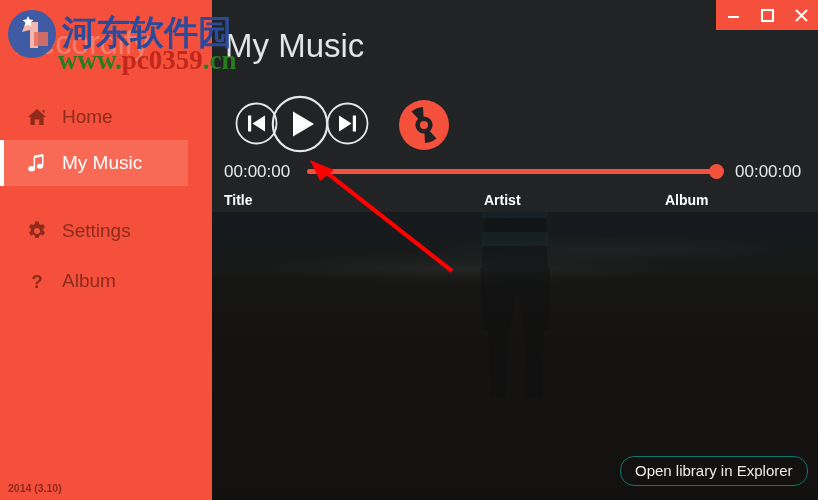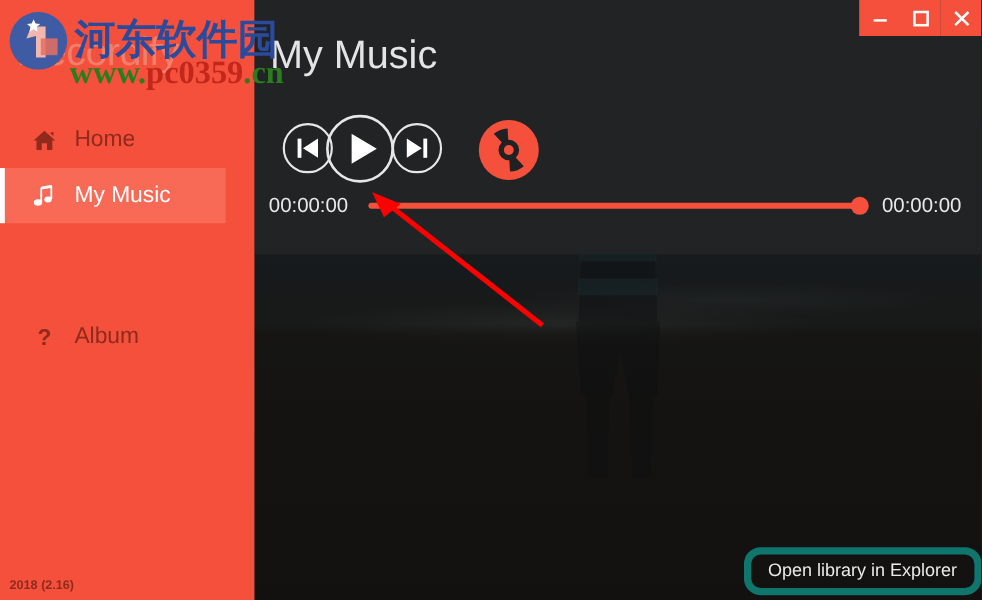--- a/index.html
+++ b/index.html
@@ -222,21 +222,21 @@
     color: #ffffff;
     white-space: nowrap;
   }
 
   
   #open-library-btn {
     position: absolute;
     left: 408px;
     top: 456px;
     padding: 5px 14px 6px 14px;
-    border: 6px solid #0f766e;
+    border: 1px solid #0f766e;
     border-radius: 14px;
     color: #eaeaea;
     font-size: 15px;
     background: transparent;
     white-space: nowrap;
     z-index: 20;
   }
 
   
   #annotation {
@@ -301,31 +301,44 @@
           <path d="M6.4 1.6 L15.2 0 L15.2 2.4 L6.4 4 Z" fill="#ffffff"></path>
           <rect x="5.6" y="2.4" width="1.5" height="12" fill="#ffffff"></rect>
           <rect x="14.0" y="0.8" width="1.5" height="11" fill="#ffffff"></rect>
           <ellipse cx="3.6" cy="14.8" rx="3.4" ry="2.7" fill="#ffffff"></ellipse>
           <ellipse cx="12.0" cy="12.2" rx="3.1" ry="2.5" fill="#ffffff"></ellipse>
         </svg>
       </span>
       <span class="nav-label" style="font-weight:normal;">My Music</span>
     </div>
 
+    <div class="nav-item" style="top:208px;">
+      <span class="nav-icon">
+        <svg width="20" height="20" viewBox="0 0 20 20">
+          <path d="M8.2 0.6 h3.6 l0.45 2.4 a7 7 0 0 1 1.65 0.95 l2.3 -0.85 1.8 3.1 -1.85 1.6
+                   a7 7 0 0 1 0 1.9 l1.85 1.6 -1.8 3.1 -2.3 -0.85 a7 7 0 0 1 -1.65 0.95
+                   l-0.45 2.4 h-3.6 l-0.45 -2.4 a7 7 0 0 1 -1.65 -0.95 l-2.3 0.85 -1.8 -3.1
+                   1.85 -1.6 a7 7 0 0 1 0 -1.9 l-1.85 -1.6 1.8 -3.1 2.3 0.85
+                   a7 7 0 0 1 1.65 -0.95 Z" fill="#8f2a1c"></path>
+          <circle cx="10" cy="10" r="3.0" fill="#f4503c"></circle>
+        </svg>
+      </span>
+      <span class="nav-label">Settings</span>
+    </div>
 
     <div class="nav-item" style="top:258px;">
       <span class="nav-icon">
         <svg width="16" height="20" viewBox="0 0 16 20">
           <text x="8" y="16.5" text-anchor="middle" font-family="Liberation Sans, sans-serif" font-size="19" font-weight="bold" fill="#8f2a1c">?</text>
         </svg>
       </span>
       <span class="nav-label">Album</span>
     </div>
 
-    <div id="version">2018 (2.16)</div>
+    <div id="version">2014 (3.10)</div>
   </div>
 
   <div id="main">
 
     <div id="bg-photo"></div>
 
     <svg id="bg-figure" viewBox="0 0 606 500">
       <g fill="#0e1214" opacity="0.85">
 
         <path d="M205 72 L233 62 L258 95 L286 130 L278 140 L250 108 Z"></path>
@@ -398,20 +411,25 @@
       </div>
     </div>
 
     <div id="progress-row">
       <span class="time-label" id="time-elapsed">00:00:00</span>
       <div id="progress-track"></div>
       <div id="progress-handle"></div>
       <span class="time-label" id="time-total">00:00:00</span>
     </div>
 
+    <div id="col-headers">
+      <span class="col-head" style="left:12px;">Title</span>
+      <span class="col-head" style="left:272px;">Artist</span>
+      <span class="col-head" style="left:453px;">Album</span>
+    </div>
 
     <div style="position:absolute; left:0; top:214px; width:606px; height:236px; z-index:15;"></div>
 
     <div id="open-library-btn">Open library in Explorer</div>
   </div>
 
   <svg id="annotation" viewBox="0 0 818 500">
     <line x1="452" y1="271" x2="322" y2="169" stroke="#fe0000" stroke-width="4.2"></line>
     <path d="M310 160 L334 170 L320 181 Z" fill="#fe0000"></path>
   </svg>

